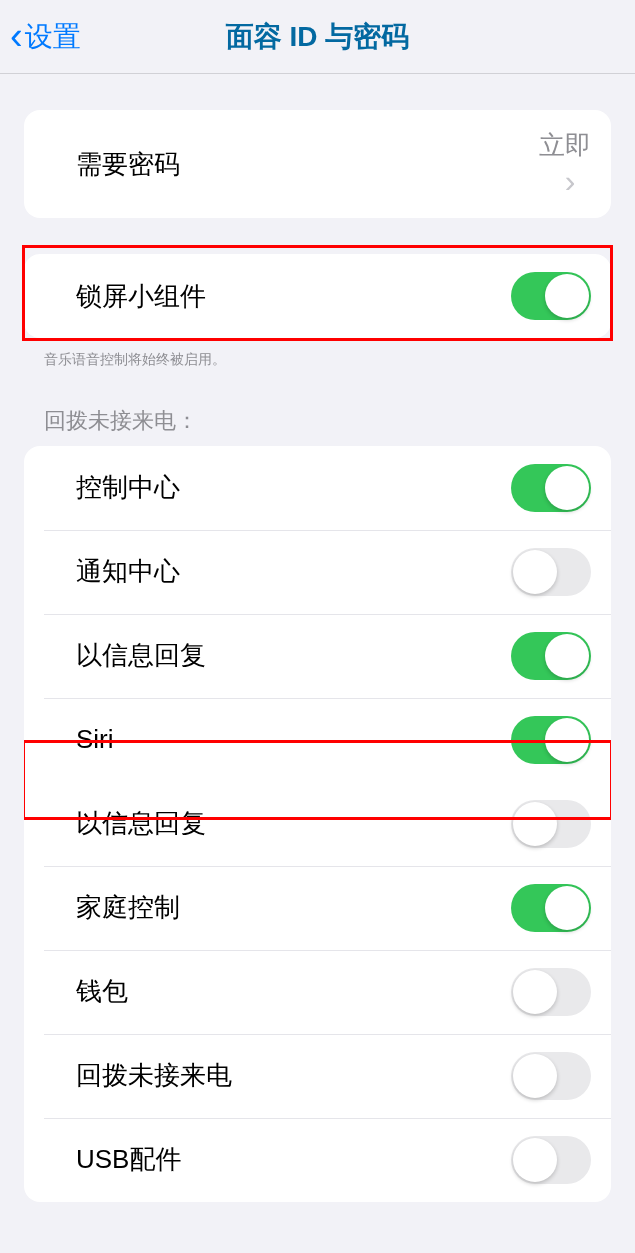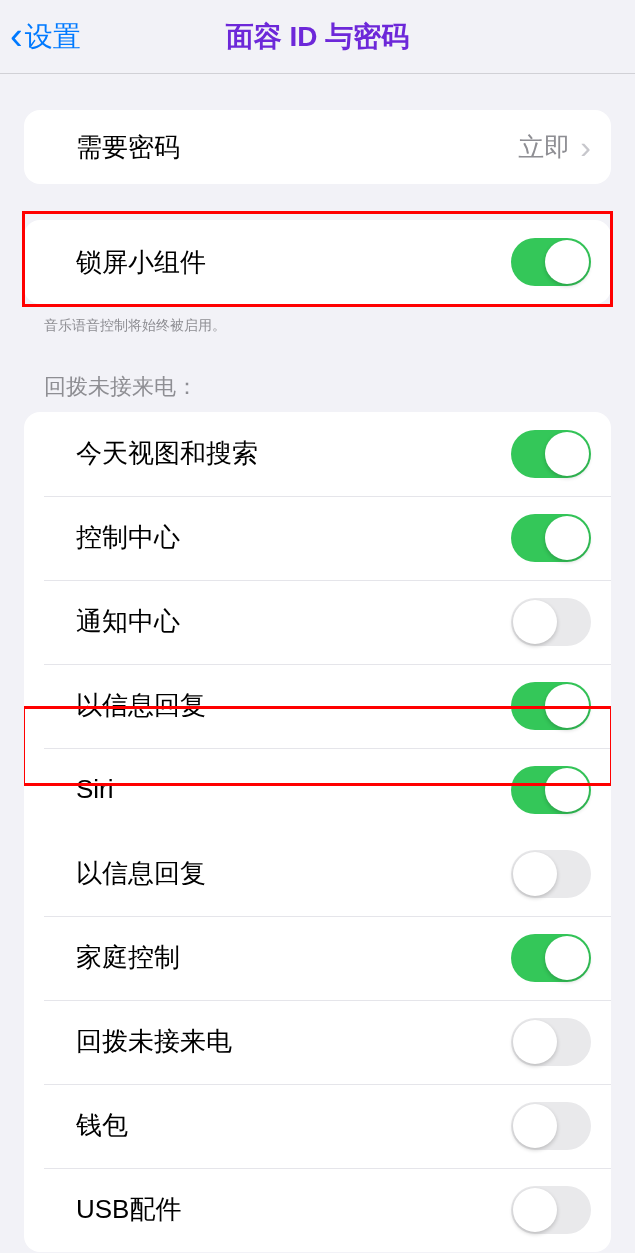--- a/index.html
+++ b/index.html
@@ -33,21 +33,21 @@
       font-size: 28px;
     }
     .back-chevron {
       font-size: 38px;
       font-weight: 300;
       margin-right: 2px;
     }
     .header-title {
       font-size: 28px;
       font-weight: 600;
-      color: #6d28d9;
+      color: #0369a1;
     }
     .content {
       padding: 0 24px;
     }
     .section {
       margin-top: 36px;
     }
     .card {
       background: #fff;
       border-radius: 16px;
@@ -73,20 +73,21 @@
     .row-label {
       font-size: 26px;
       color: #000;
       margin-left: 32px;
     }
     .row-value {
       display: flex;
       align-items: center;
       color: #8e8e93;
       font-size: 26px;
+      flex-direction: column;
     }
     .chevron {
       font-size: 32px;
       color: #c7c7cc;
       margin-left: 10px;
       font-weight: 300;
     }
     .switch {
       position: relative;
       width: 80px;
@@ -184,24 +185,20 @@
         <div class="switch on"></div>
       </div>
     </div>
     <div class="footer-text">音乐语音控制将始终被启用。</div>
   </div>
 
   <div class="spacer"></div>
 
   <div class="section-header">回拨未接来电：</div>
   <div class="card highlight-section" id="lock-card">
-  <div class="row">
-        <div class="row-label">今天视图和搜索</div>
-        <div class="switch on"></div>
-      </div>
       <div class="row">
         <div class="row-label">控制中心</div>
         <div class="switch on"></div>
       </div>
       <div class="row">
         <div class="row-label">通知中心</div>
         <div class="switch off"></div>
       </div>
       <div class="row">
         <div class="row-label">以信息回复</div>
@@ -214,26 +211,26 @@
       <div class="highlight-box highlight-siri" style="top: 294px;"></div>
       <div class="row">
         <div class="row-label">以信息回复</div>
         <div class="switch off"></div>
       </div>
       <div class="row">
         <div class="row-label">家庭控制</div>
         <div class="switch on"></div>
       </div>
       <div class="row">
+        <div class="row-label">钱包</div>
+        <div class="switch off"></div>
+      </div>
+      <div class="row">
         <div class="row-label">回拨未接来电</div>
         <div class="switch off"></div>
       </div>
       <div class="row">
-        <div class="row-label">钱包</div>
-        <div class="switch off"></div>
-      </div>
-      <div class="row">
         <div class="row-label">USB配件</div>
         <div class="switch off"></div>
       </div>
     </div>
 
 </div>
 
 </body></html>

